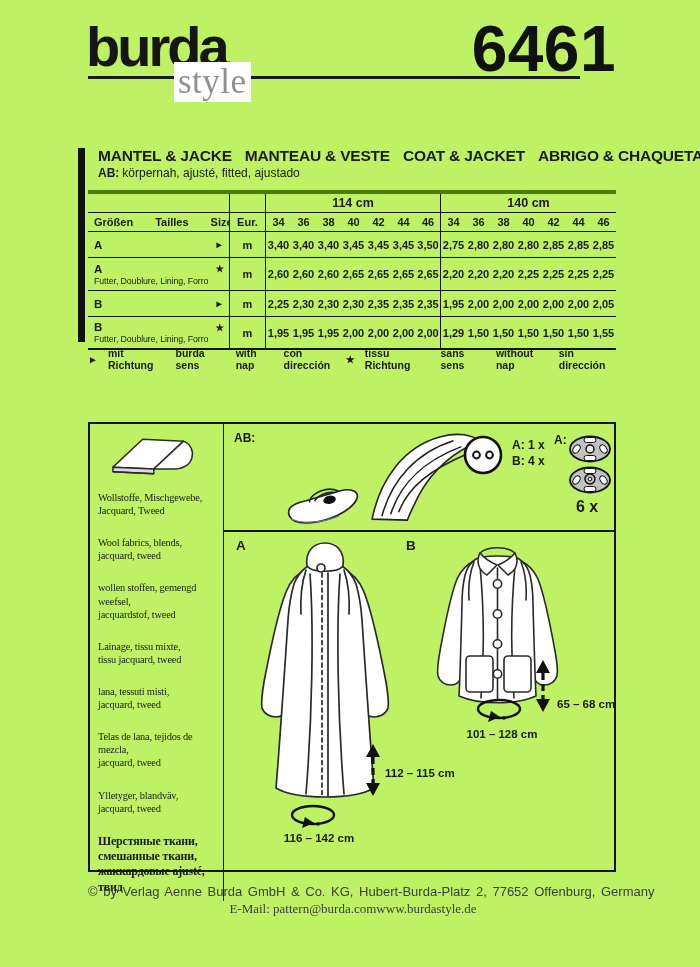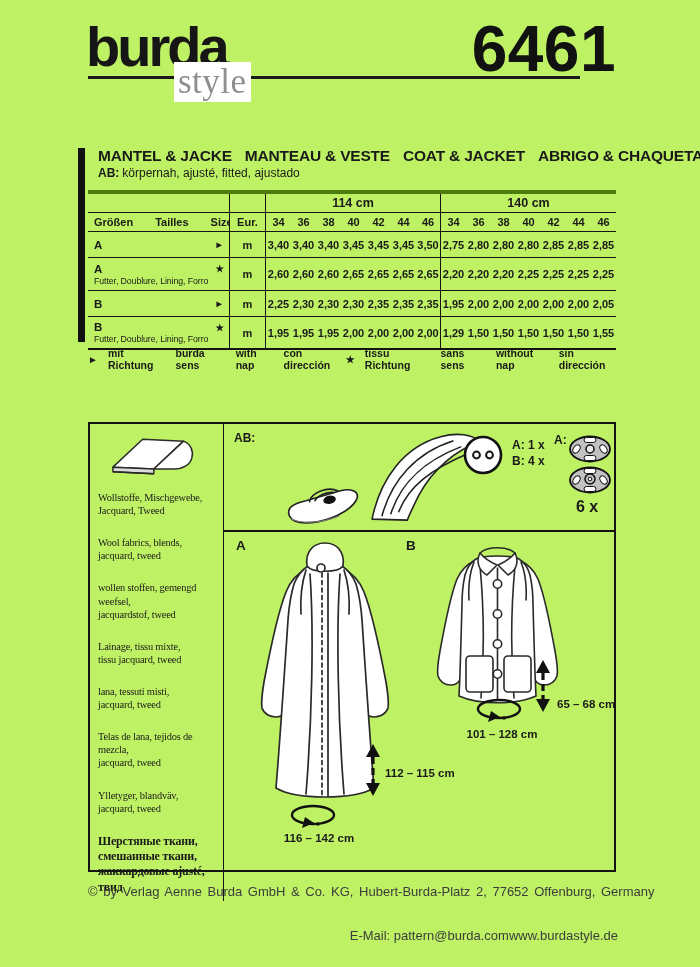--- a/index.html
+++ b/index.html
@@ -84,22 +84,22 @@
     font-size:11.5px; font-weight:bold; white-space:nowrap; }
   .arrow-b { position:absolute; left:310px; top:128px; }
   .len-b { position:absolute; left:333px; top:166px; font-size:11.5px; font-weight:bold; white-space:nowrap; }
   .girth-b { position:absolute; left:252px; top:166px; }
   .width-b { position:absolute; left:238px; top:196px; width:80px; text-align:center;
     font-size:11.5px; font-weight:bold; white-space:nowrap; }
 
   
   .footer-line1 { position:absolute; left:88px; top:884px; width:530px; font-size:13px;
     color:#3c3c3c; word-spacing:2px; white-space:nowrap; }
-  .footer-line2 { position:absolute; left:88px; top:928px; width:530px; display:flex;
-    justify-content:flex-end; font-size:13px; color:#3c3c3c; }
+  .footer-line2 { position:absolute; left:88px; top:901px; width:530px; display:flex;
+    justify-content:center; font-size:13px; color:#3c3c3c;font-family:Liberation Serif, serif; }
 
   svg { display:block; }
 </style>
 </head>
 <body>
 
 <div class="page">
 
   <div class="logo-main">burda</div>
   <div class="logo-rule"></div>

